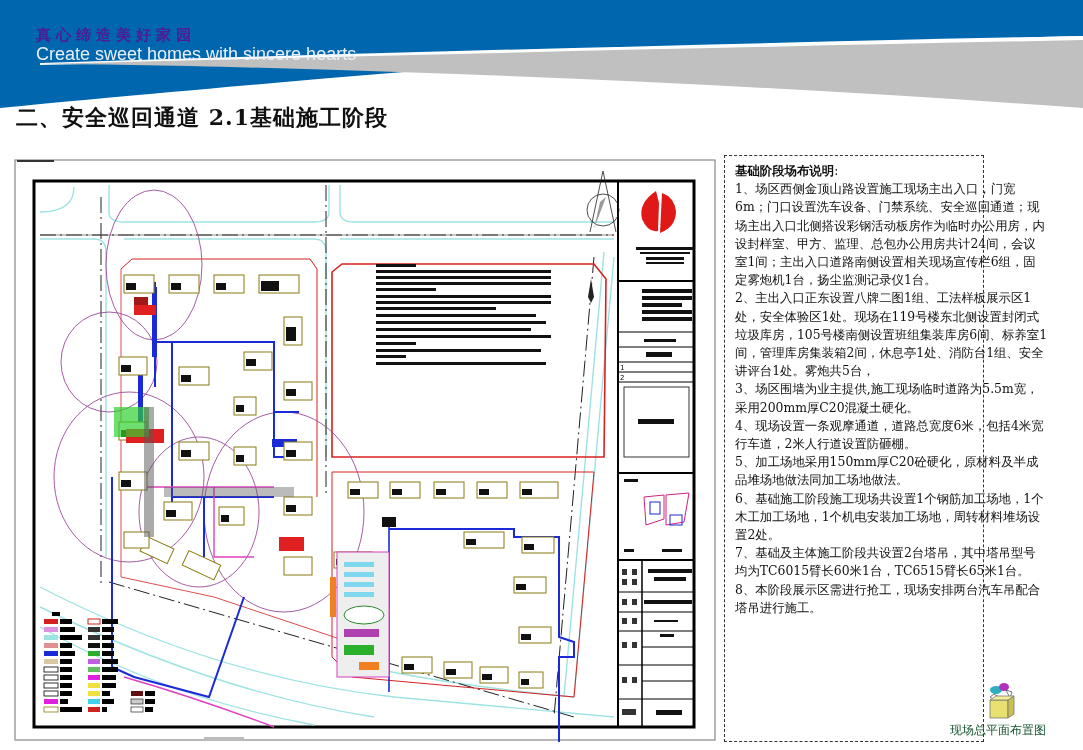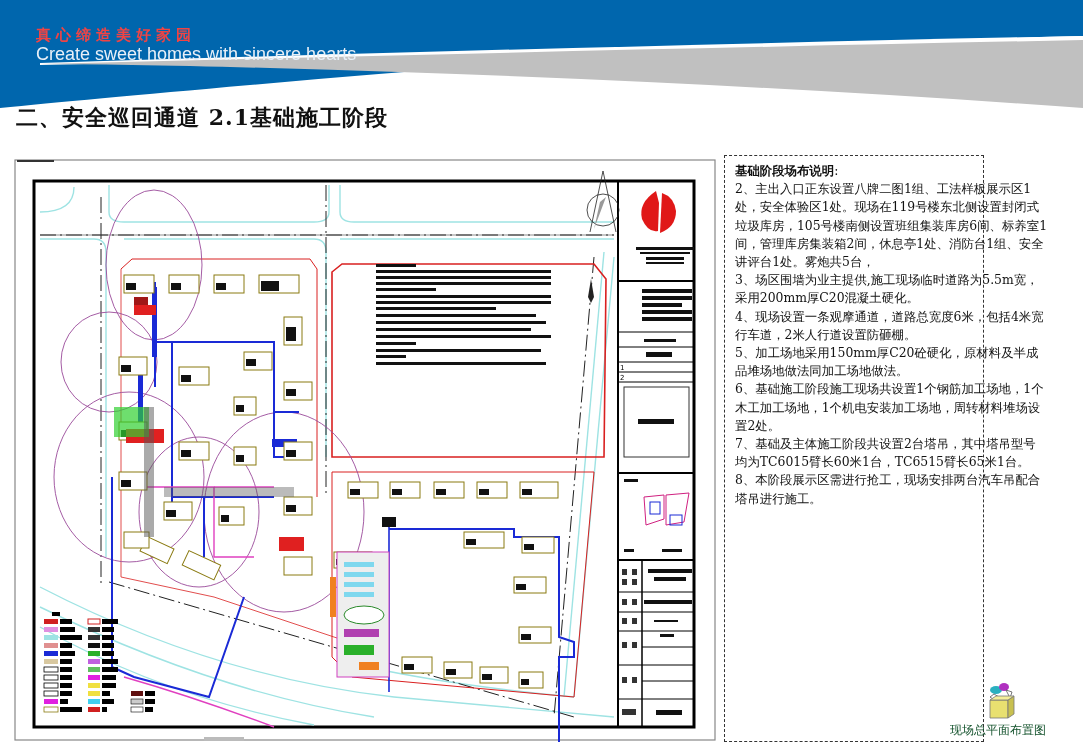--- a/index.html
+++ b/index.html
@@ -1,18 +1,18 @@
 <!DOCTYPE html>
 <html><head>
 <meta charset="utf-8">
 <style>
   html,body{margin:0;padding:0;}
   body{width:1083px;height:750px;position:relative;overflow:hidden;background:#fff;font-family:"DejaVu Sans","Liberation Sans",sans-serif;}
   .banner{position:absolute;left:0;top:0;width:1083px;height:120px;}
-  .slogan-cn{position:absolute;left:36px;top:26px;color:#ef4444;font-size:15px;letter-spacing:5px;font-weight:bold;}
+  .slogan-cn{position:absolute;left:36px;top:26px;color:#4c1d95;font-size:15px;letter-spacing:5px;font-weight:bold;}
   .slogan-en{position:absolute;left:36px;top:44px;color:#e8f0f8;font-size:18px;font-family:"Liberation Sans",sans-serif;}
   .page-title{position:absolute;left:16px;top:103px;font-size:22px;font-weight:bold;color:#111;font-family:"DejaVu Serif","Liberation Serif",serif;letter-spacing:1px;}
   .cad{position:absolute;left:14px;top:157px;width:720px;height:586px;}
   .notes{position:absolute;left:724px;top:155px;width:260px;height:587px;border:1px dashed #333;box-sizing:border-box;}
   .notes-body{position:absolute;left:10px;top:6px;width:312px;font-size:12.4px;line-height:18.2px;color:#111;font-family:"DejaVu Serif","Liberation Serif",serif;}
   .notes-heading{font-weight:bold;}
   .notes-item{display:block;}
   .attach{position:absolute;left:950px;top:682px;width:110px;height:60px;}
   .attach-icon{position:absolute;left:34px;top:0px;}
   .attach-label{position:absolute;left:0;top:40px;font-size:12px;color:#14532d;white-space:nowrap;font-family:"DejaVu Sans",sans-serif;}
@@ -345,20 +345,21 @@
   </g>
 
   <rect x="190" y="580" width="40" height="4" fill="#bbb"></rect>
 </svg>
 
 <div class="notes">
   <div class="notes-body">
     <div>
       <span class="notes-heading">基础阶段场布说明</span><span>:</span>
     </div>
+    <span class="notes-item">1、场区西侧金顶山路设置施工现场主出入口，门宽6m；门口设置洗车设备、门禁系统、安全巡回通道；现场主出入口北侧搭设彩钢活动板房作为临时办公用房，内设封样室、甲方、监理、总包办公用房共计24间，会议室1间；主出入口道路南侧设置相关现场宣传栏6组，固定雾炮机1台，扬尘监测记录仪1台。</span>
     <span class="notes-item">2、主出入口正东设置八牌二图1组、工法样板展示区1处，安全体验区1处。现场在119号楼东北侧设置封闭式垃圾库房，105号楼南侧设置班组集装库房6间、标养室1间，管理库房集装箱2间，休息亭1处、消防台1组、安全讲评台1处。雾炮共5台，</span>
     <span class="notes-item">3、场区围墙为业主提供,施工现场临时道路为5.5m宽，采用200mm厚C20混凝土硬化。</span>
     <span class="notes-item">4、现场设置一条观摩通道，道路总宽度6米，包括4米宽行车道，2米人行道设置防砸棚。</span>
     <span class="notes-item">5、加工场地采用150mm厚C20砼硬化，原材料及半成品堆场地做法同加工场地做法。</span>
     <span class="notes-item">6、基础施工阶段施工现场共设置1个钢筋加工场地，1个木工加工场地，1个机电安装加工场地，周转材料堆场设置2处。</span>
     <span class="notes-item">7、基础及主体施工阶段共设置2台塔吊，其中塔吊型号均为TC6015臂长60米1台，TC6515臂长65米1台。</span>
     <span class="notes-item">8、本阶段展示区需进行抢工，现场安排两台汽车吊配合塔吊进行施工。</span>
   </div>
 </div>
 

